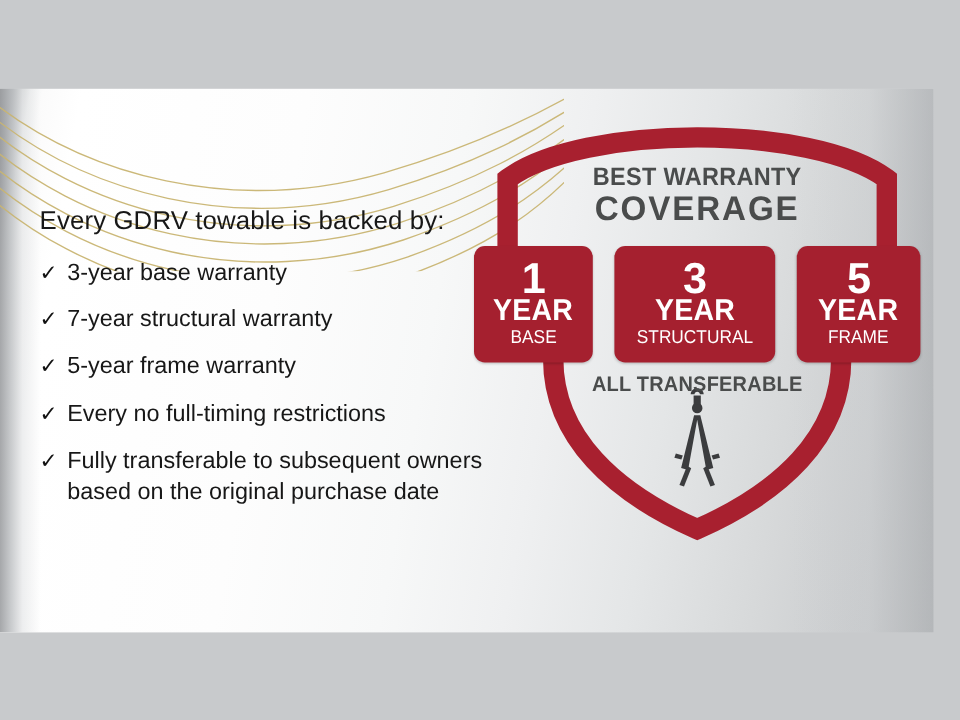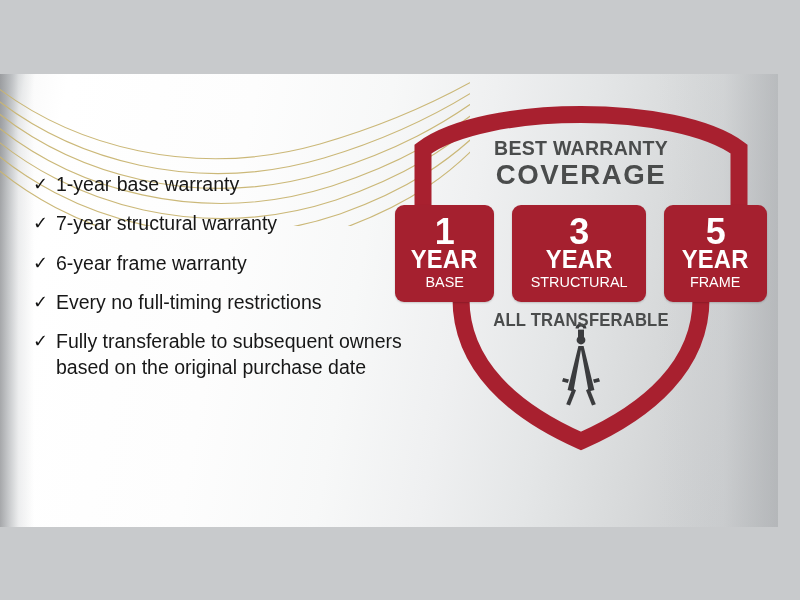--- a/index.html
+++ b/index.html
@@ -218,34 +218,35 @@
         <path d="M-12,30 C80,114 214,144 338,106 C408,84 454,58 492,30"></path>
         <path d="M-12,44 C80,129 216,160 342,120 C412,97 456,70 492,41"></path>
         <path d="M-12,58 C80,144 218,176 346,134 C416,110 458,82 492,52"></path>
         <path d="M-12,72 C80,159 220,192 350,148 C420,123 460,94 492,63"></path>
         <path d="M-12,86 C80,174 222,208 354,162 C424,136 462,106 492,74"></path>
       </g>
     </svg>
 
     <div class="copy">
 
-
-      <div class="bullet">
-        <span class="tick">✓</span>
-        <span class="btext">1-year base warranty</span>
+      <div class="headline">Every GDRV towable is backed by:</div>
+
+      <div class="bullet">
+        <span class="tick">✓</span>
+        <span class="btext">3-year base warranty</span>
       </div>
 
       <div class="bullet">
         <span class="tick">✓</span>
         <span class="btext">7-year structural warranty</span>
       </div>
 
       <div class="bullet">
         <span class="tick">✓</span>
-        <span class="btext">6-year frame warranty</span>
+        <span class="btext">5-year frame warranty</span>
       </div>
 
       <div class="bullet">
         <span class="tick">✓</span>
         <span class="btext">Every no full-timing restrictions</span>
       </div>
 
       <div class="bullet">
         <span class="tick">✓</span>
         <span class="btext">Fully transferable to subsequent owners based on the original purchase date</span>

